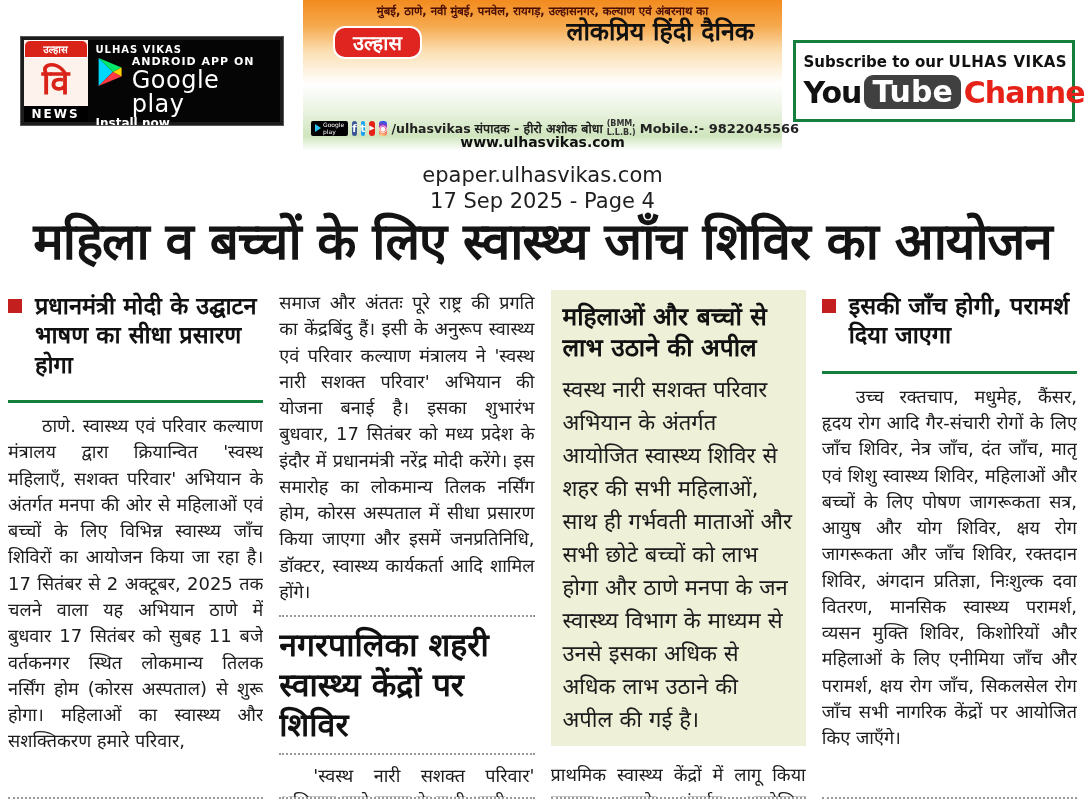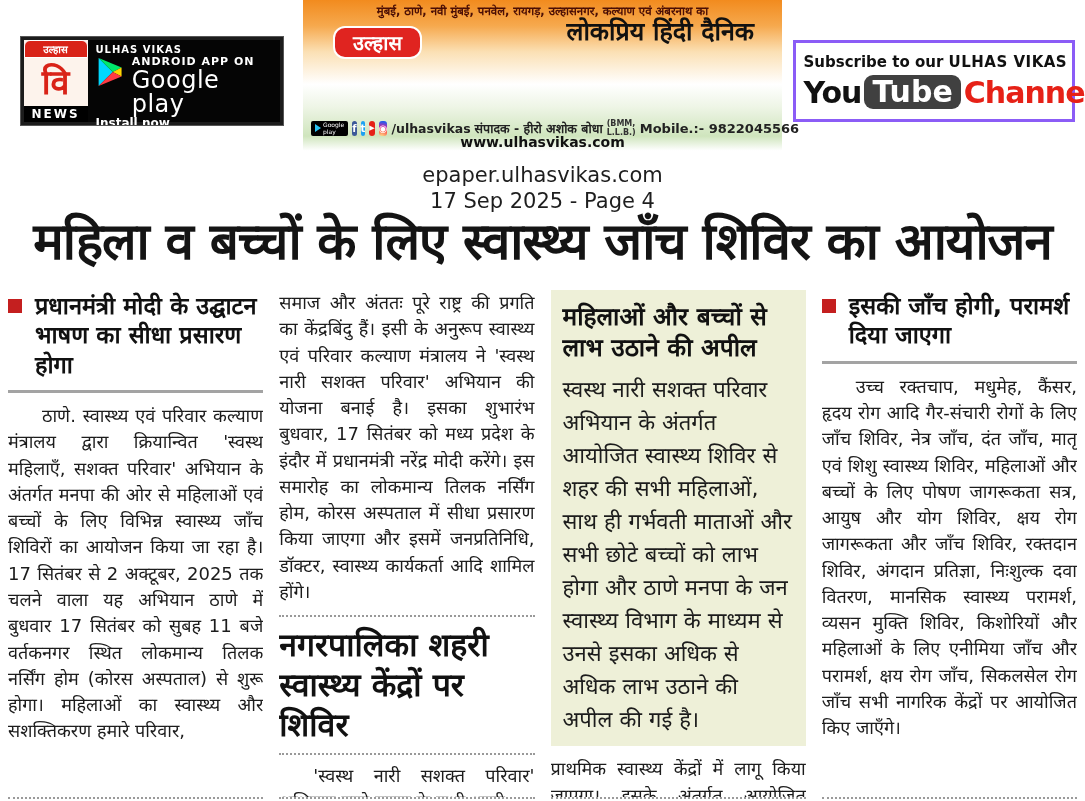--- a/index.html
+++ b/index.html
@@ -42,44 +42,44 @@
   .soc.yt { background:#e62117; font-size:7px; }
   .soc.ig { background:radial-gradient(circle at 30% 110%,#fdf497 0%,#fd5949 45%,#d6249f 60%,#285aeb 90%); }
   .handle-line { font-size:12.5px; font-weight:bold; color:#222; white-space:nowrap; }
   .creds { font-size:8px; font-weight:bold; color:#333; }
   .mobile { margin-left:auto; font-size:13px; font-weight:bold; color:#222; white-space:nowrap; }
   .site-line { position:absolute; left:0; right:0; bottom:4px; display:flex; align-items:center; gap:8px; padding:0 6px;flex-direction:column; }
   .site-bar { flex:1; height:6px; background:#f5a41e; border-radius:3px; }
   .site-text { font-size:14px; font-weight:bold; color:#111; }
 
   
-  .yt-banner { width:282px; height:82px; background:#fff; border:3px solid #8b5cf6; display:flex; align-items:center; padding:4px 4px 4px 8px; gap:6px; }
+  .yt-banner { width:282px; height:82px; background:#fff; border:3px solid #15803d; display:flex; align-items:center; padding:4px 4px 4px 8px; gap:6px; }
   .yt-left { flex:1; }
   .yt-line1 { font-size:15px; font-weight:bold; color:#111; white-space:nowrap; }
   .yt-line1 .yt-brand { font-weight:bold; letter-spacing:.5px; }
   .yt-line2 { display:flex; align-items:center; gap:3px; margin-top:4px; }
   .yt-you { font-size:30px; font-weight:bold; color:#111; letter-spacing:-1px; }
   .yt-tube { font-size:30px; font-weight:bold; color:#fff; background:#404040; border-radius:9px; padding:0 8px; line-height:1.15; }
   .yt-channel { font-size:30px; font-weight:bold; color:#e62117; letter-spacing:-1px; }
 
   
   .meta { text-align:center; font-size:21px; color:#1e1e1e; line-height:1.25; height:52px; }
 
   
   .headline { font-size:51px; font-weight:bold; color:#141414; text-align:center; line-height:1.1; height:72px; padding:0 6px; letter-spacing:-1px; }
 
   
   .columns { display:grid; grid-template-columns:repeat(4,1fr); gap:16px; padding:4px 8px 0; height:513px; }
   .col { overflow:hidden; border-bottom:2px dotted #9a9a9a; font-size:18px; line-height:1.46; text-align:justify; color:#1c1c1c; }
-  .lead-head { position:relative; font-size:23.5px; font-weight:bold; line-height:1.25; color:#111; padding:2px 0 10px 27px; border-bottom:3px solid #a3a3a3; margin-bottom:10px; text-align:left; }
+  .lead-head { position:relative; font-size:23.5px; font-weight:bold; line-height:1.25; color:#111; padding:2px 0 20px 27px; border-bottom:3px solid #15803d; margin-bottom:10px; text-align:left; }
   .lead-head .bullet { position:absolute; left:0; top:9px; width:14px; height:14px; background:#c41f1f; }
   .col p.indent { text-indent:34px; }
   .col p { margin:0; }
   .mid-head { font-size:32px; font-weight:bold; line-height:1.25; color:#111; text-align:left; border-top:2px dotted #999; border-bottom:2px dotted #999; padding:8px 0 8px; margin:10px 0 8px; }
-  .hl-box { background:#eef0d8; padding:12px 12px 10px; margin-bottom:10px; }
+  .hl-box { background:#eef0d8; padding:12px 12px 10px; margin-bottom:16px; }
   .hl-box h3 { font-size:24.5px; font-weight:bold; line-height:1.25; color:#111; margin-bottom:10px; text-align:left; }
   .hl-box p { font-size:22px; line-height:1.5; text-align:left; }
 </style>
 </head>
 <body>
 
 <div class="page">
 
   <header class="topbar">
 

